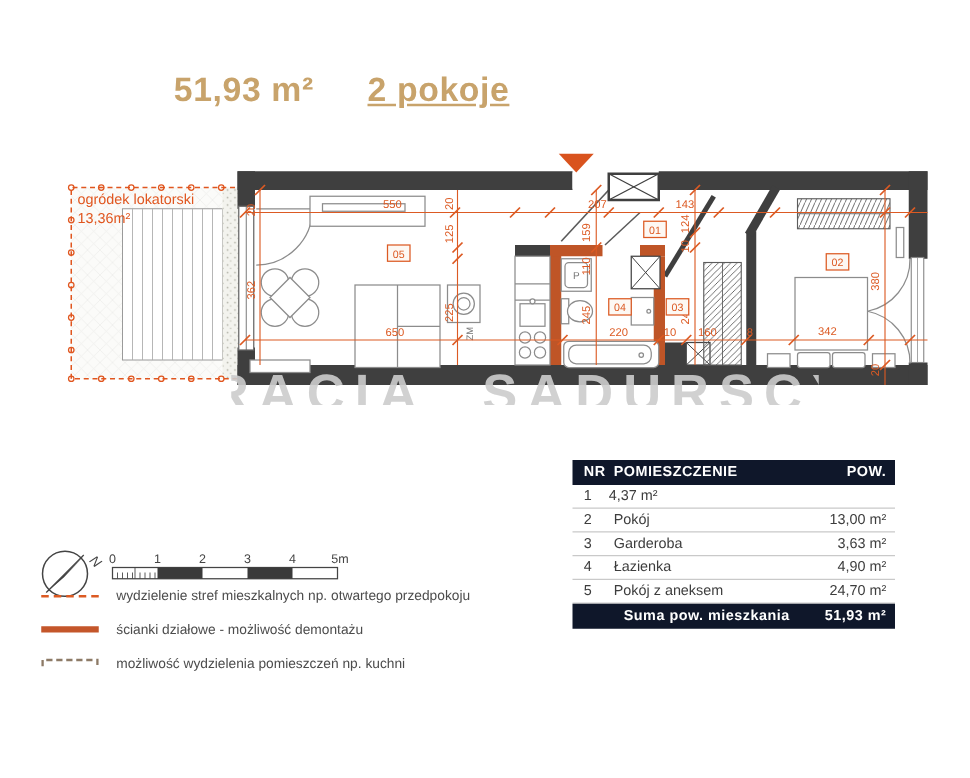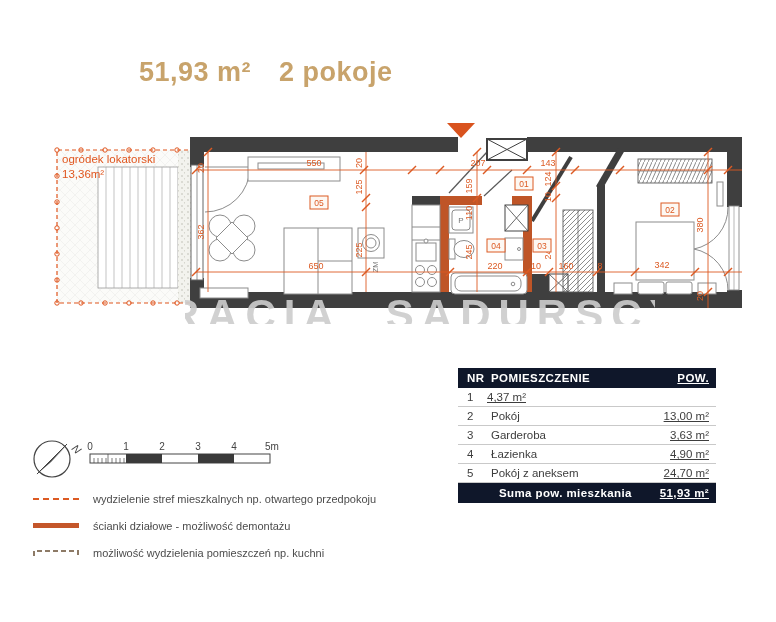--- a/index.html
+++ b/index.html
@@ -9,38 +9,38 @@
   
   .title{font-size:27px;font-weight:600;color:#C8A36B;letter-spacing:0.5px;}
   
   #areas-table{left:458px;top:368px;width:258px;font-size:11.5px;color:#3d3d3d;}
   .t-head,.t-foot{background:#0f172a;color:#ffffff;display:flex;align-items:center;height:20px;
                   font-weight:700;letter-spacing:0.4px;}
   .t-row{display:flex;align-items:center;height:16px;border-bottom:1px solid #c9c9c9;
          padding:1px 0;}
   .c-nr{width:20px;padding-left:9px;flex:none;}
   .c-name{flex:1;padding-left:4px;}
-  .c-area{flex:none;text-align:right;padding-right:7px;text-decoration:underline;}
+  .c-area{flex:none;text-align:right;padding-right:7px;}
   .t-head .c-area{padding-right:7px;}
   .t-foot .c-label{flex:1;padding-left:41px;}
   
-  #legend{left:33px;top:485px;width:400px;}
+  #legend{left:33px;top:463px;width:400px;}
   .lg-row{display:flex;align-items:center;height:27px;}
   .lg-swatch{width:46px;flex:none;margin-right:14px;}
   .sw1{border-top:2px dashed #DC5A23;height:0;}
   .sw3{height:5px;background:#C4562A;}
   .lg-label{font-size:11px;color:#4c4c4c;}
 </style>
 </head>
 <body>
 
 <div id="page">
 
   <span class="abs title" style="left:139px;top:57px;">51,93 m²</span>
-  <span class="abs title" style="left:279px;top:57px;">2 pokoje</span>
+  <span class="abs title" style="left:294px;top:57px;text-decoration:underline;">2 pokoje</span>
 
   <svg class="abs" style="left:0;top:0;" width="776" height="622" viewBox="0 0 776 622">
     <defs>
       <pattern id="grass" width="10" height="10" patternUnits="userSpaceOnUse">
         <path d="M0 10 L10 0 M0 0 L10 10" stroke="#ededea" stroke-width="0.6" fill="none"></path>
       </pattern>
       <pattern id="gravel" width="6" height="6" patternUnits="userSpaceOnUse">
         <circle cx="2" cy="2" r="0.7" fill="#b2b2a6"></circle>
         <circle cx="4.5" cy="4.8" r="0.6" fill="#c4c4b8"></circle>
       </pattern>

